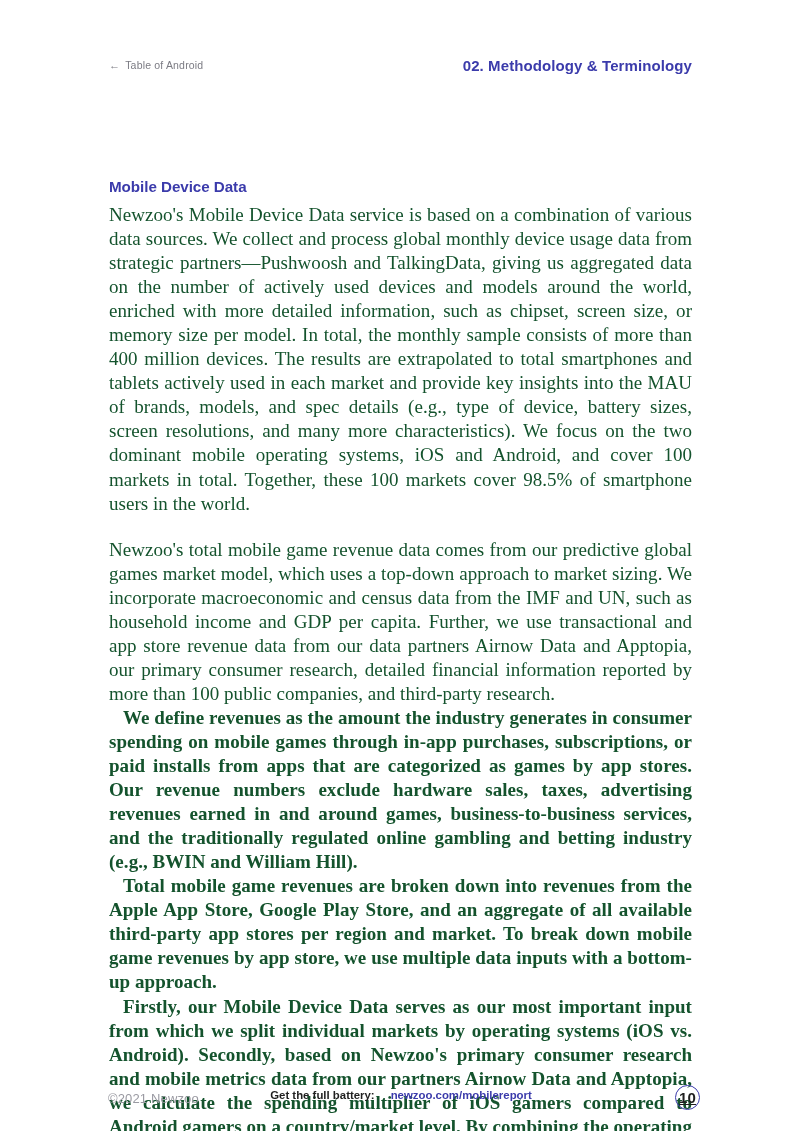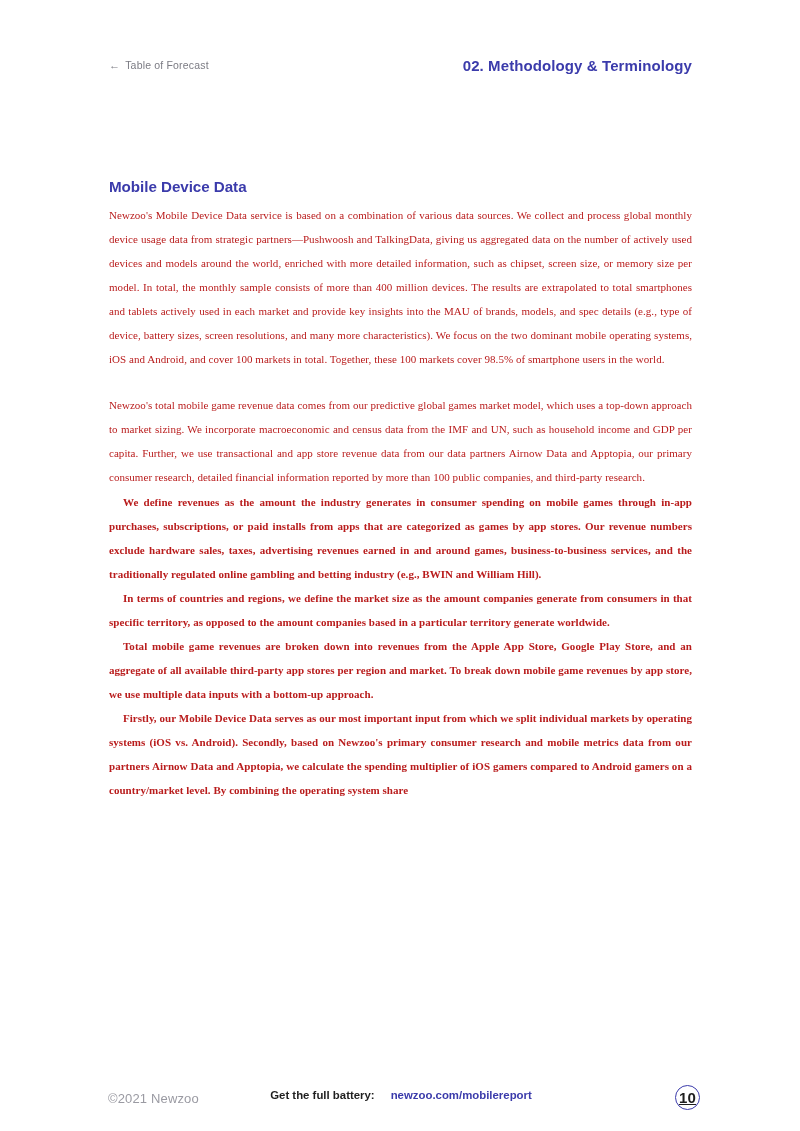--- a/index.html
+++ b/index.html
@@ -78,23 +78,23 @@
     line-height: 20px;
   }
   h2.heading-accent { color: #3b3bab; }
   h2.heading-dark   { color: #262626; }
 
   .section-block + .section-block { margin-top: 22px; }
 
   p.body-text {
     margin: 0;
     font-family: "Liberation Serif", "DejaVu Serif", serif;
-    font-size: 11px;
+    font-size: 19px;
     line-height: 24.05px;
-    color: #b91c1c;
+    color: #14532d;
     text-align: justify;
     text-justify: inter-word;
     hyphens: none;
     letter-spacing: 0.04px;
   }
   p.body-text.indented { text-indent: 14px; font-weight: bold; }
 
   
   .page-footer {
     position: absolute;
@@ -151,36 +151,35 @@
   }
 </style>
 </head>
 <body>
 
 <div class="page">
 
   <div class="page-header">
     <a class="toc-link" href="#">
       <span class="toc-arrow">←</span>
-      <span>Table of Forecast</span>
+      <span>Table of Android</span>
     </a>
     <span class="section-label">02. Methodology &amp; Terminology</span>
   </div>
 
   <div class="content">
 
     <section class="section-block">
       <h2 class="section-heading heading-accent">Mobile Device Data</h2>
       <p class="body-text">Newzoo's Mobile Device Data service is based on a combination of various data sources. We collect and process global monthly device usage data from strategic partners—Pushwoosh and TalkingData, giving us aggregated data on the number of actively used devices and models around the world, enriched with more detailed information, such as chipset, screen size, or memory size per model. In total, the monthly sample consists of more than 400 million devices. The results are extrapolated to total smartphones and tablets actively used in each market and provide key insights into the MAU of brands, models, and spec details (e.g., type of device, battery sizes, screen resolutions, and many more characteristics). We focus on the two dominant mobile operating systems, iOS and Android, and cover 100 markets in total. Together, these 100 markets cover 98.5% of smartphone users in the world.</p>
     </section>
 
     <section class="section-block">
       <p class="body-text">Newzoo's total mobile game revenue data comes from our predictive global games market model, which uses a top-down approach to market sizing. We incorporate macroeconomic and census data from the IMF and UN, such as household income and GDP per capita. Further, we use transactional and app store revenue data from our data partners Airnow Data and Apptopia, our primary consumer research, detailed financial information reported by more than 100 public companies, and third-party research.</p>
       <p class="body-text indented">We define revenues as the amount the industry generates in consumer spending on mobile games through in-app purchases, subscriptions, or paid installs from apps that are categorized as games by app stores. Our revenue numbers exclude hardware sales, taxes, advertising revenues earned in and around games, business-to-business services, and the traditionally regulated online gambling and betting industry (e.g., BWIN and William Hill).</p>
-      <p class="body-text indented">In terms of countries and regions, we define the market size as the amount companies generate from consumers in that specific territory, as opposed to the amount companies based in a particular territory generate worldwide.</p>
       <p class="body-text indented">Total mobile game revenues are broken down into revenues from the Apple App Store, Google Play Store, and an aggregate of all available third-party app stores per region and market. To break down mobile game revenues by app store, we use multiple data inputs with a bottom-up approach.</p>
       <p class="body-text indented">Firstly, our Mobile Device Data serves as our most important input from which we split individual markets by operating systems (iOS vs. Android). Secondly, based on Newzoo's primary consumer research and mobile metrics data from our partners Airnow Data and Apptopia, we calculate the spending multiplier of iOS gamers compared to Android gamers on a country/market level. By combining the operating system share</p>
     </section>
 
   </div>
 
   <div class="page-footer">
     <span class="footer-copyright">©2021 Newzoo</span>
     <div class="footer-cta">
       <span class="footer-cta-label">Get the full battery:</span><a class="footer-cta-url" href="#">newzoo.com/mobilereport</a>

